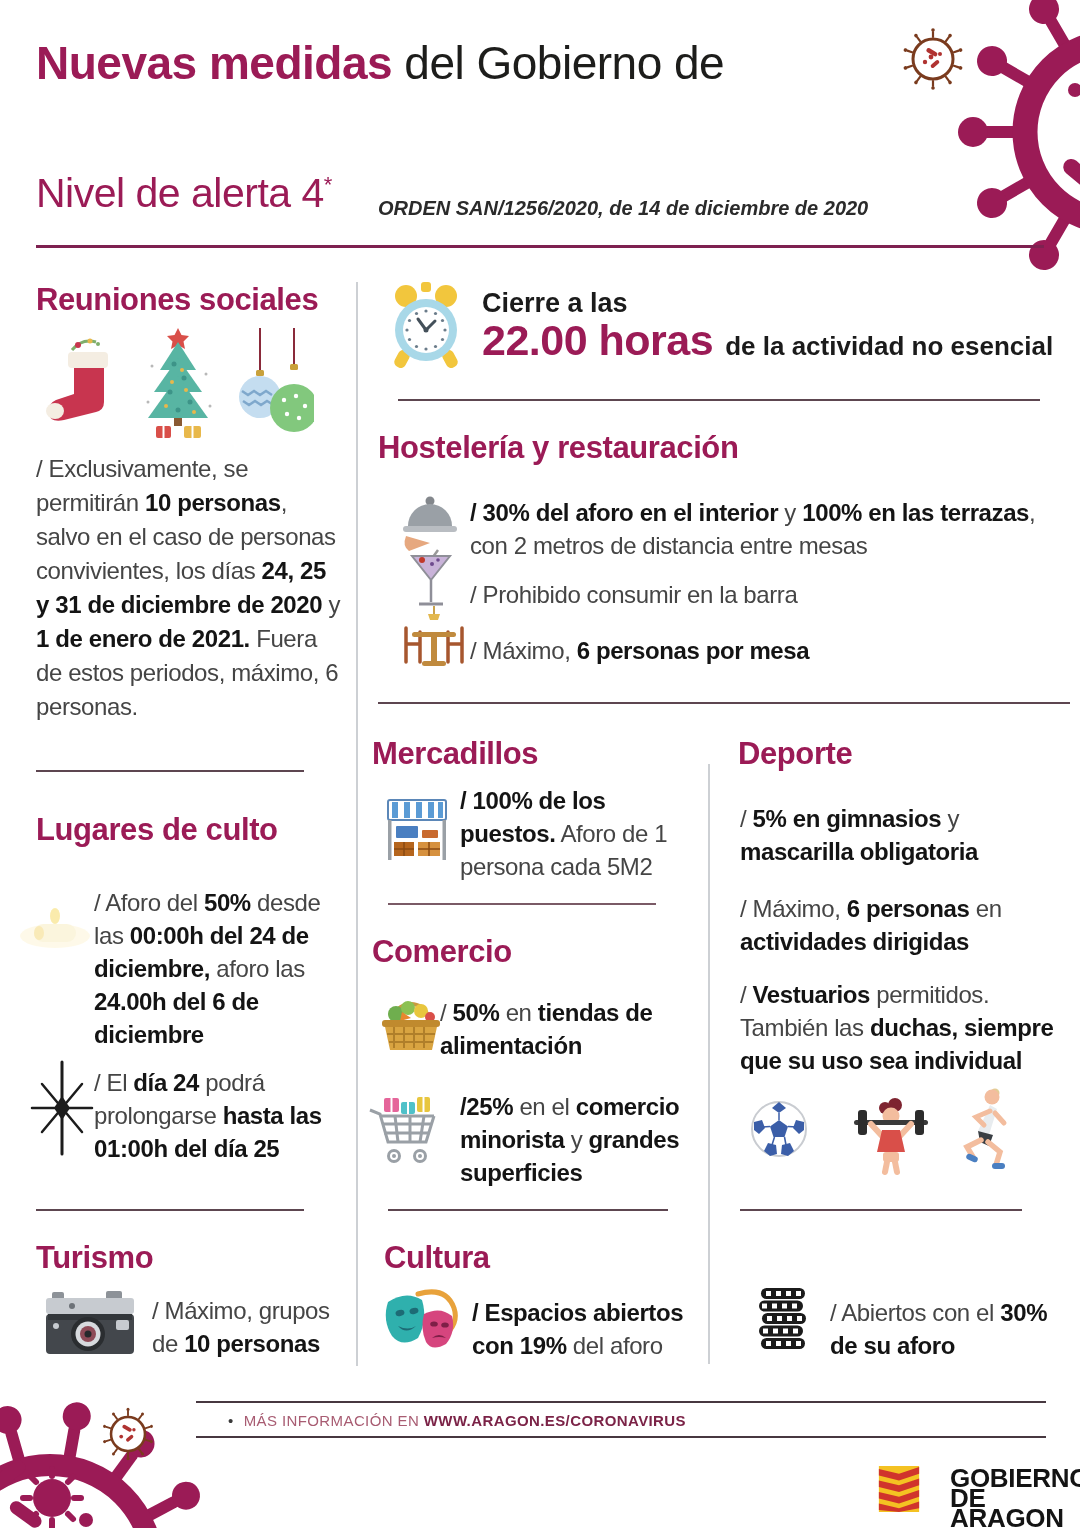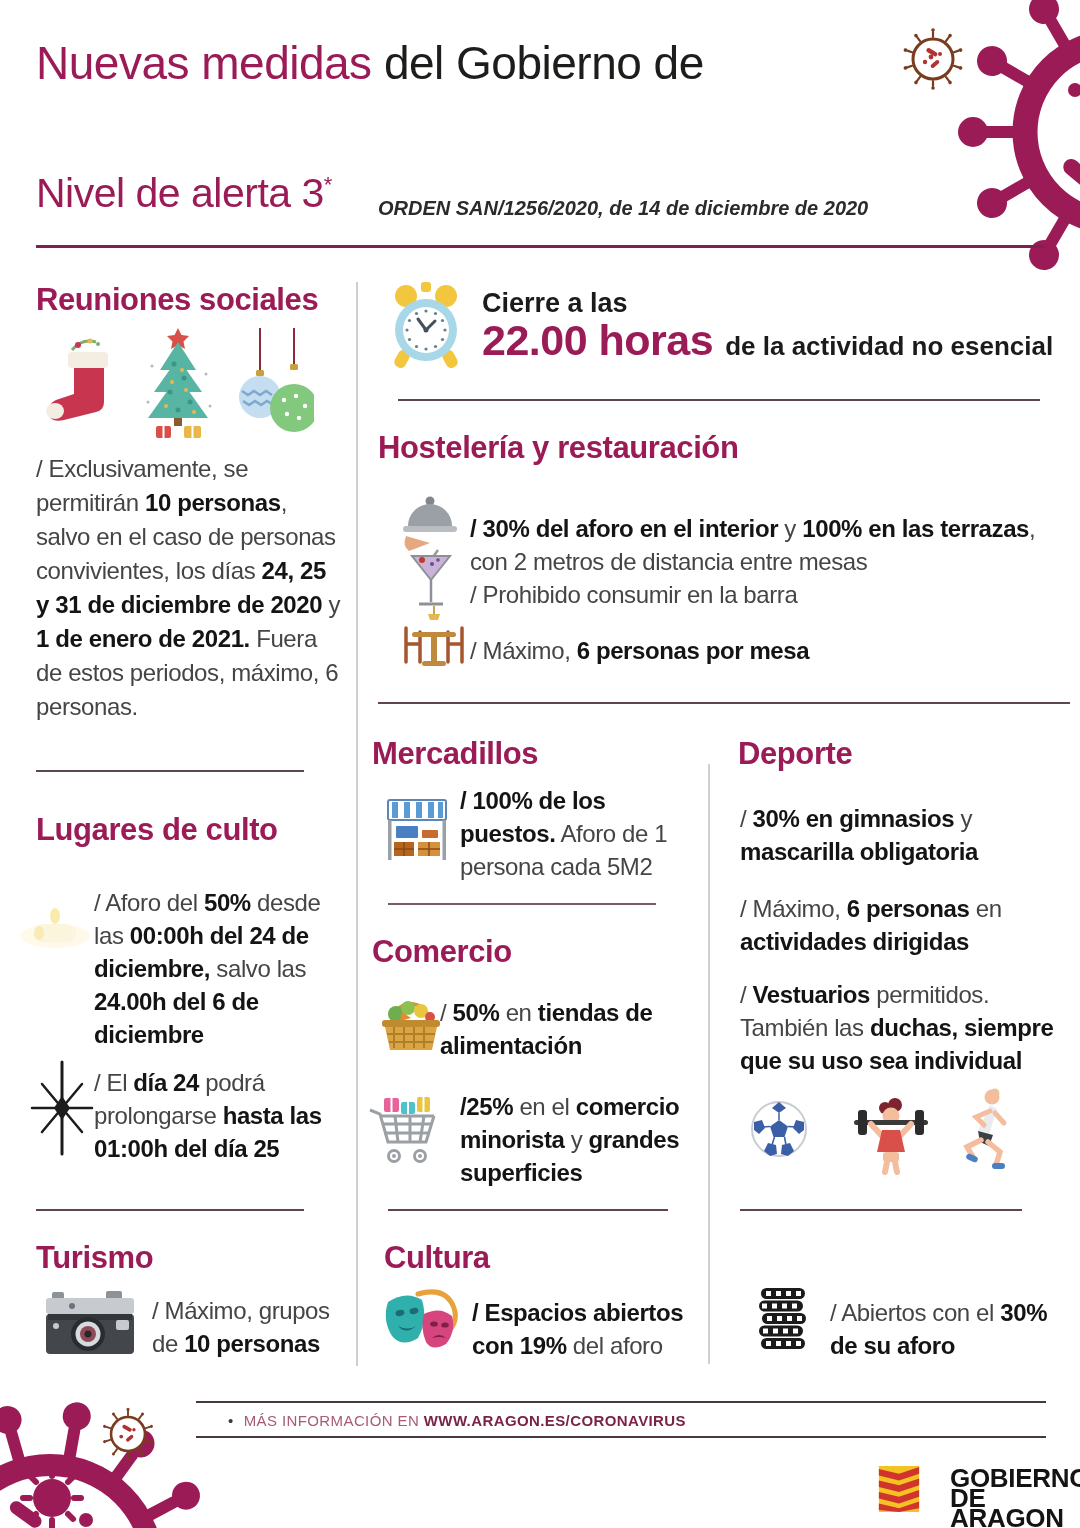--- a/index.html
+++ b/index.html
@@ -1,21 +1,21 @@
 <!DOCTYPE html>
 <html><head>
 <meta charset="utf-8">
 <style>
   body{margin:0;background:#9a9a9a;}
   .page{position:relative;width:1080px;height:1528px;background:#ffffff;overflow:hidden;
         font-family:"Liberation Sans","DejaVu Sans",sans-serif;}
   .abs{position:absolute;}
   h1,h2,p,div{margin:0;}
   .title{font-size:46px;line-height:55px;font-weight:500;color:#1d1d1b;letter-spacing:-0.5px;}
-  .title .b.accent{color:var(--accent,#9B1B56);font-weight:400;}
+  .title .b.accent{color:var(--accent,#9B1B56);font-weight:700;}
   .level{font-size:41px;font-weight:400;color:var(--accent,#9B1B56);letter-spacing:-0.5px;}
   .level sup{font-size:22px;}
   .order{font-size:20px;font-style:italic;font-weight:700;color:#2b2b2b;}
   .h2{font-size:31px;font-weight:700;color:var(--accent,#9B1B56);letter-spacing:-0.4px;}
   .para,.item{font-size:24px;line-height:33px;color:#454545;letter-spacing:-0.4px;}
   .para{line-height:34px;}
   .rich .b{font-weight:700;color:#141414;}
   .hr{height:2px;background:#5d4650;}
   .hr.accent{background:#7e2150;height:3px;}
   .hr.mid{background:#7a5a66;}
@@ -156,21 +156,21 @@
       <rect x="26" y="24" width="12" height="4.5" rx="2.2" transform="rotate(30 32 26)"></rect>
       <rect x="30" y="36" width="10" height="4" rx="2" transform="rotate(-40 35 38)"></rect>
       <circle cx="25" cy="36" r="2.2"></circle>
       <circle cx="40" cy="28" r="2"></circle>
       <circle cx="31" cy="31" r="2.4"></circle>
     </g>
   </svg>
 
   <h1 class="abs title rich" style="left:36px;top:36px;width:1010px"><span class="b accent">Nuevas medidas</span><span> del Gobierno de</span></h1>
   <div class="abs level" style="left:36px;top:170px">
-    <span>Nivel de alerta 3</span><sup>*</sup>
+    <span>Nivel de alerta 4</span><sup>*</sup>
   </div>
   <div class="abs order" style="left:378px;top:197px">ORDEN SAN/1256/2020, de 14 de diciembre de 2020</div>
   <div class="abs hr accent" style="left:36px;top:245px;width:1008px"></div>
 
   <h2 class="abs h2" style="left:36px;top:282px">Reuniones sociales</h2>
 
   <svg class="abs" style="left:38px;top:336px" width="80" height="100" viewBox="0 0 80 100">
     <path d="M34 14 Q44 2 58 6" stroke="#7fae6b" stroke-width="3" fill="none"></path>
     <circle cx="40" cy="9" r="3" fill="#c8354f"></circle>
       <circle cx="52" cy="5" r="2.5" fill="#e8b84b"></circle>
@@ -233,21 +233,21 @@
   <div class="abs hr" style="left:36px;top:770px;width:268px"></div>
 
   <h2 class="abs h2" style="left:36px;top:812px">Lugares de culto</h2>
 
   <svg class="abs" style="left:18px;top:902px;opacity:.45" width="74" height="54" viewBox="0 0 74 54">
     <ellipse cx="37" cy="34" rx="35" ry="12" fill="#fdf3cf"></ellipse>
     <ellipse cx="37" cy="14" rx="5" ry="8" fill="#f5d54a"></ellipse>
     <rect x="16" y="22" width="42" height="18" rx="9" fill="#f7e9b5"></rect>
     <ellipse cx="21" cy="31" rx="5" ry="7" fill="#f2d264"></ellipse>
   </svg>
-  <p class="abs item rich" style="left:94px;top:886px;width:252px"><span>/ Aforo del </span><span class="b">50%</span><span> desde las </span><span class="b">00:00h del 24 de diciembre,</span><span> salvo las </span><span class="b">24.00h del 6 de diciembre</span></p>
+  <p class="abs item rich" style="left:94px;top:886px;width:252px"><span>/ Aforo del </span><span class="b">50%</span><span> desde las </span><span class="b">00:00h del 24 de diciembre,</span><span> aforo las </span><span class="b">24.00h del 6 de diciembre</span></p>
 
   <svg class="abs" style="left:26px;top:1060px" width="72" height="96" viewBox="0 0 72 96">
     <g stroke="#1c1c1c" stroke-linecap="round">
       <line x1="36" y1="2" x2="36" y2="94" stroke-width="3"></line>
       <line x1="6" y1="48" x2="66" y2="48" stroke-width="2.5"></line>
       <line x1="16" y1="24" x2="56" y2="72" stroke-width="2.5"></line>
       <line x1="56" y1="24" x2="16" y2="72" stroke-width="2.5"></line>
     </g>
     <path d="M36 36 L44 48 L36 60 L28 48 Z" fill="#1c1c1c"></path>
   </svg>
@@ -309,21 +309,21 @@
   <div class="abs hr" style="left:398px;top:399px;width:642px"></div>
 
   <h2 class="abs h2" style="left:378px;top:430px">Hostelería y restauración</h2>
 
   <svg class="abs" style="left:400px;top:490px" width="60" height="62" viewBox="0 0 60 62">
     <circle cx="30" cy="11" r="4.5" fill="#83878c"></circle>
     <path d="M8 36 a22 22 0 0 1 44 0 z" fill="#9aa0a6"></path>
     <rect x="3" y="36" width="54" height="6" rx="3" fill="#b9bdc2"></rect>
     <path d="M6 46 L30 53 L9 61 Q2 56 6 46 Z" fill="#e6a87f"></path>
   </svg>
-  <p class="abs item rich" style="left:470px;top:512px;width:600px"><span class="b">/ 30% del aforo en el interior</span><span> y </span><span class="b">100% en las terrazas</span><span>, con 2 metros de distancia entre mesas</span></p>
+  <p class="abs item rich" style="left:470px;top:496px;width:600px"><span class="b">/ 30% del aforo en el interior</span><span> y </span><span class="b">100% en las terrazas</span><span>, con 2 metros de distancia entre mesas</span></p>
 
   <svg class="abs" style="left:408px;top:548px" width="46" height="64" viewBox="0 0 46 64">
     <line x1="30" y1="2" x2="20" y2="16" stroke="#999999" stroke-width="2.5"></line>
     <path d="M4 8 H42 L23 32 Z" fill="#c9b3d9" stroke="#8f8f98" stroke-width="2"></path>
     <circle cx="14" cy="12" r="3" fill="#c0392b"></circle>
     <circle cx="24" cy="16" r="2" fill="#6e4a8e"></circle>
       <circle cx="30" cy="12" r="1.8" fill="#6e4a8e"></circle>
     <line x1="23" y1="32" x2="23" y2="54" stroke="#8f8f98" stroke-width="2.5"></line>
     <line x1="11" y1="56" x2="35" y2="56" stroke="#8f8f98" stroke-width="3"></line>
   </svg>
@@ -431,21 +431,21 @@
       <ellipse cx="52" cy="38" rx="3.8" ry="2.6"></ellipse>
       <ellipse cx="63" cy="39" rx="3.8" ry="2.6"></ellipse>
       <path d="M50 52 Q57 46 64 52 Q57 50 50 52 Z"></path>
     </g>
   </svg>
   <p class="abs item rich" style="left:472px;top:1296px;width:240px"><span class="b">/ Espacios abiertos con 19%</span><span> del aforo</span></p>
 
   <div class="abs vr" style="left:708px;top:764px;height:600px"></div>
 
   <h2 class="abs h2" style="left:738px;top:736px">Deporte</h2>
-  <p class="abs item rich" style="left:740px;top:802px;width:315px"><span>/ </span><span class="b">30% en gimnasios</span><span> y </span><span class="b">mascarilla obligatoria</span></p>
+  <p class="abs item rich" style="left:740px;top:802px;width:315px"><span>/ </span><span class="b">5% en gimnasios</span><span> y </span><span class="b">mascarilla obligatoria</span></p>
   <p class="abs item rich" style="left:740px;top:892px;width:315px"><span>/ Máximo, </span><span class="b">6 personas</span><span> en </span><span class="b">actividades dirigidas</span></p>
   <p class="abs item rich" style="left:740px;top:978px;width:325px"><span>/ </span><span class="b">Vestuarios</span><span> permitidos. También las </span><span class="b">duchas, siempre que su uso sea individual</span></p>
 
   <svg class="abs" style="left:748px;top:1098px" width="62" height="62" viewBox="0 0 62 62">
     <circle cx="31" cy="31" r="27" fill="#ffffff" stroke="#c9ccd1" stroke-width="2"></circle>
     <g fill="#3b5ea8">
       <path d="M31 22 l9 6.5 -3.5 10.5 h-11 L22 28.5 Z"></path>
       <path d="M31 4 l7 6 -7 5 -7 -5 Z"></path>
       <path d="M6 24 l8 -2 3 8 -6 6 -5 -4 Z"></path>
       <path d="M56 24 l-8 -2 -3 8 6 6 5 -4 Z"></path>

